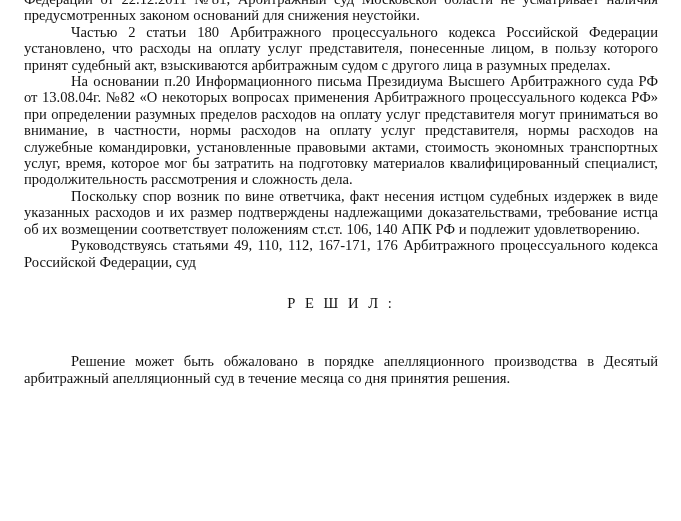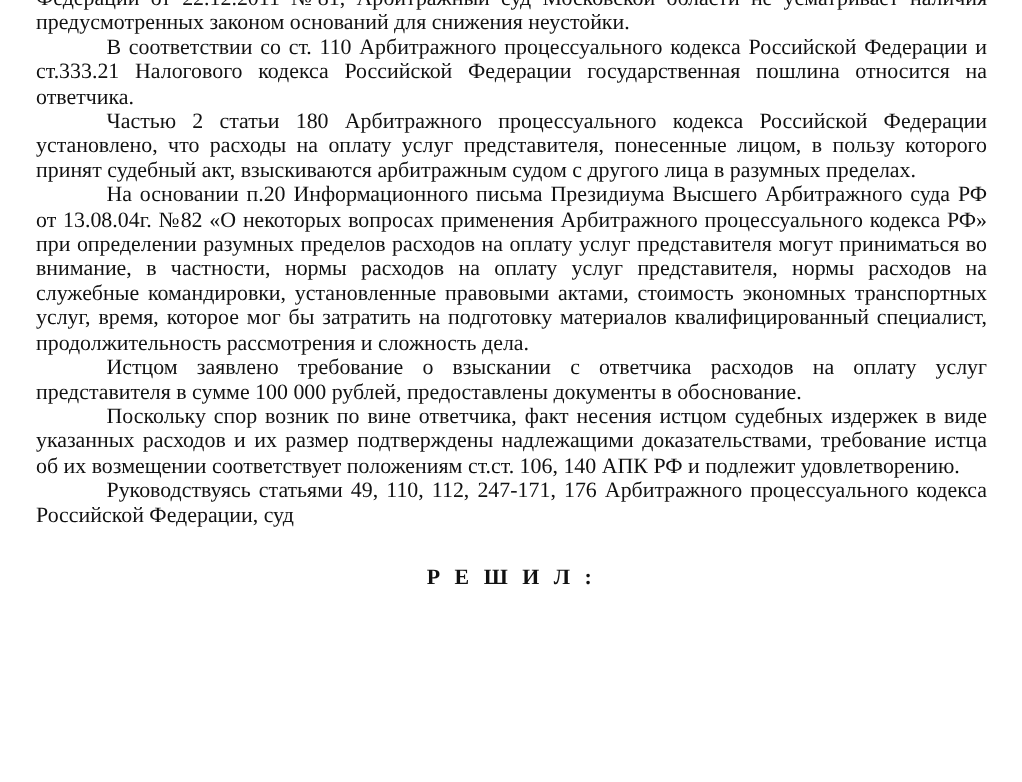--- a/index.html
+++ b/index.html
@@ -13,32 +13,31 @@
     font-size: 14.6px;
     line-height: 16.4px;
     color: #111111;
     text-align: justify;
   }
   .p { margin: 0; text-indent: 47px; }
   .p.noindent { text-indent: 0; }
   .heading {
     margin: 25px 0 42px 0;
     text-align: center;
-    font-weight: bold;
+    font-weight: normal;
     letter-spacing: 3px;
     text-indent: 0;
   }
 </style>
 </head>
 <body>
 
 <div class="page">
   <p class="p noindent">Федерации от 22.12.2011 №81, Арбитражный суд Московской области не усматривает наличия предусмотренных законом оснований для снижения неустойки.</p>
-  <p class="p">В соответствии со ст. 110 Арбитражного процессуального кодекса Российской Федерации  и ст.333.21 Налогового кодекса Российской Федерации государственная пошлина относится на ответчика.</p>
   <p class="p">Частью 2 статьи 180 Арбитражного процессуального кодекса Российской Федерации установлено, что расходы на оплату услуг представителя, понесенные лицом, в пользу которого принят судебный акт, взыскиваются арбитражным судом с другого лица в разумных пределах.</p>
   <p class="p">На основании п.20 Информационного письма Президиума Высшего Арбитражного суда РФ от 13.08.04г. №82 «О некоторых вопросах применения Арбитражного процессуального кодекса РФ» при определении разумных пределов расходов на оплату услуг представителя могут приниматься во внимание, в частности, нормы расходов на оплату услуг представителя, нормы расходов на служебные командировки, установленные правовыми актами, стоимость экономных транспортных услуг, время, которое мог бы затратить на подготовку материалов квалифицированный специалист, продолжительность рассмотрения и сложность дела.</p>
-  <p class="p">Истцом заявлено требование о взыскании с ответчика расходов на оплату услуг представителя в сумме 100 000 рублей, предоставлены документы в обоснование.</p>
   <p class="p">Поскольку спор возник по вине ответчика, факт несения истцом судебных издержек в виде указанных расходов и их размер подтверждены надлежащими доказательствами, требование истца об их возмещении соответствует положениям ст.ст. 106, 140 АПК РФ и подлежит удовлетворению.</p>
-  <p class="p">Руководствуясь статьями 49, 110, 112, 247-171, 176 Арбитражного процессуального кодекса Российской Федерации, суд</p>
+  <p class="p">Руководствуясь статьями 49, 110, 112, 167-171, 176 Арбитражного процессуального кодекса Российской Федерации, суд</p>
 
   <p class="heading">Р Е Ш И Л :</p>
 
+  <p class="p">Решение может быть обжаловано в порядке апелляционного производства в Десятый арбитражный апелляционный суд в течение месяца со дня принятия решения.</p>
 </div>
 
 </body></html>

